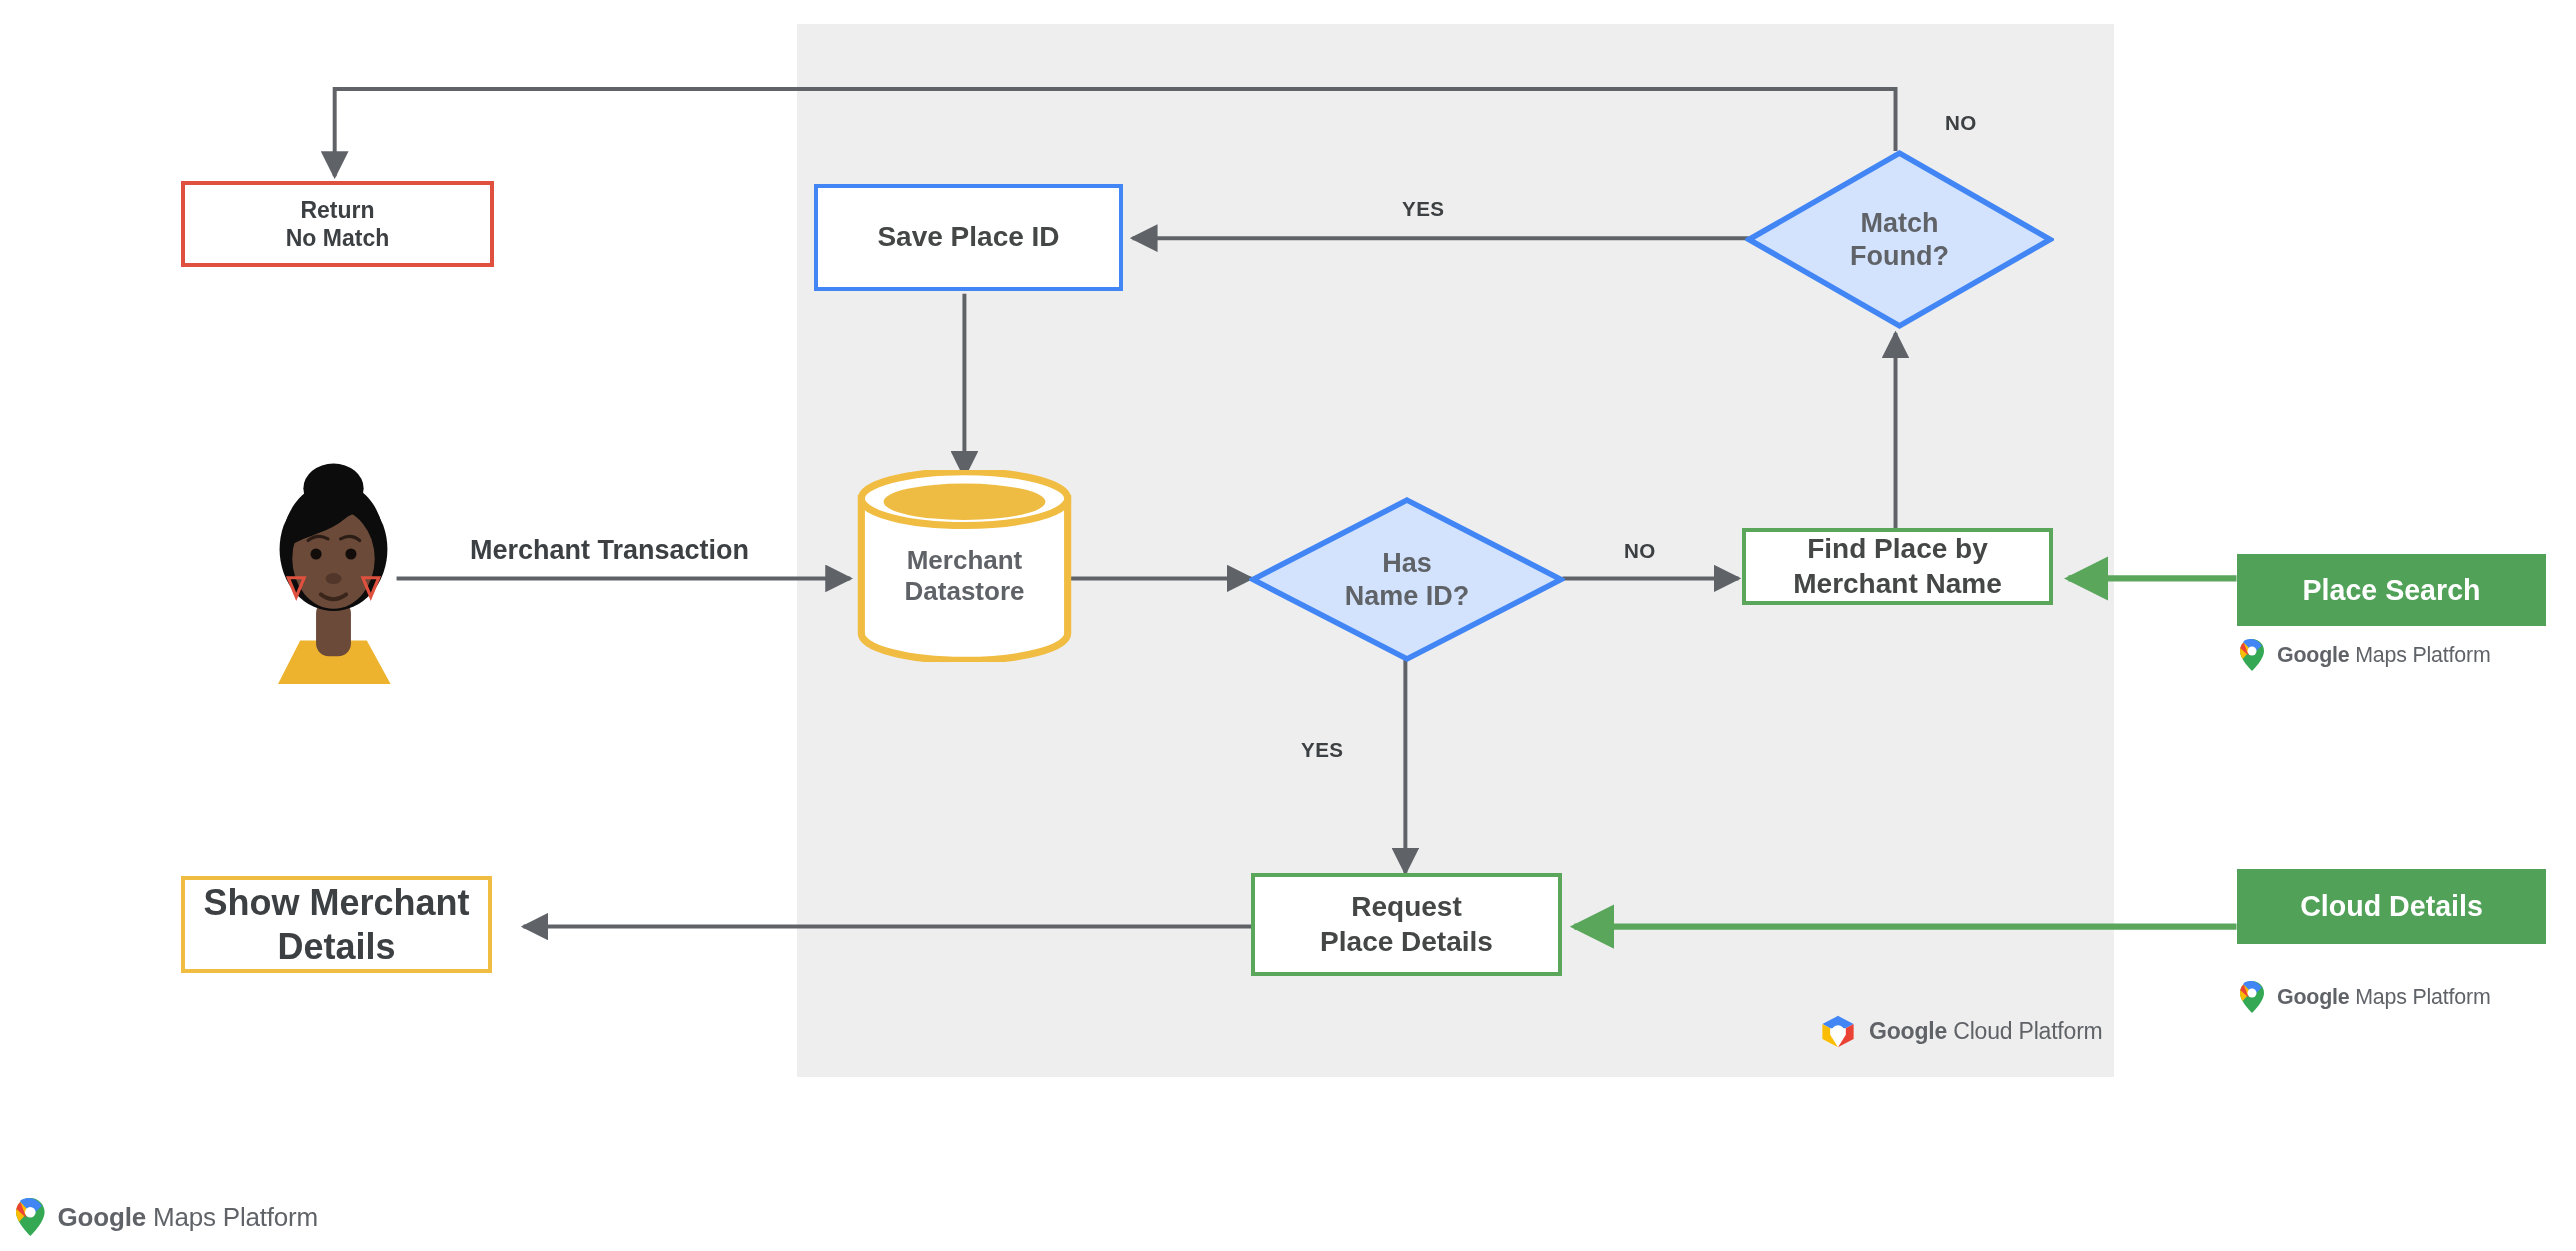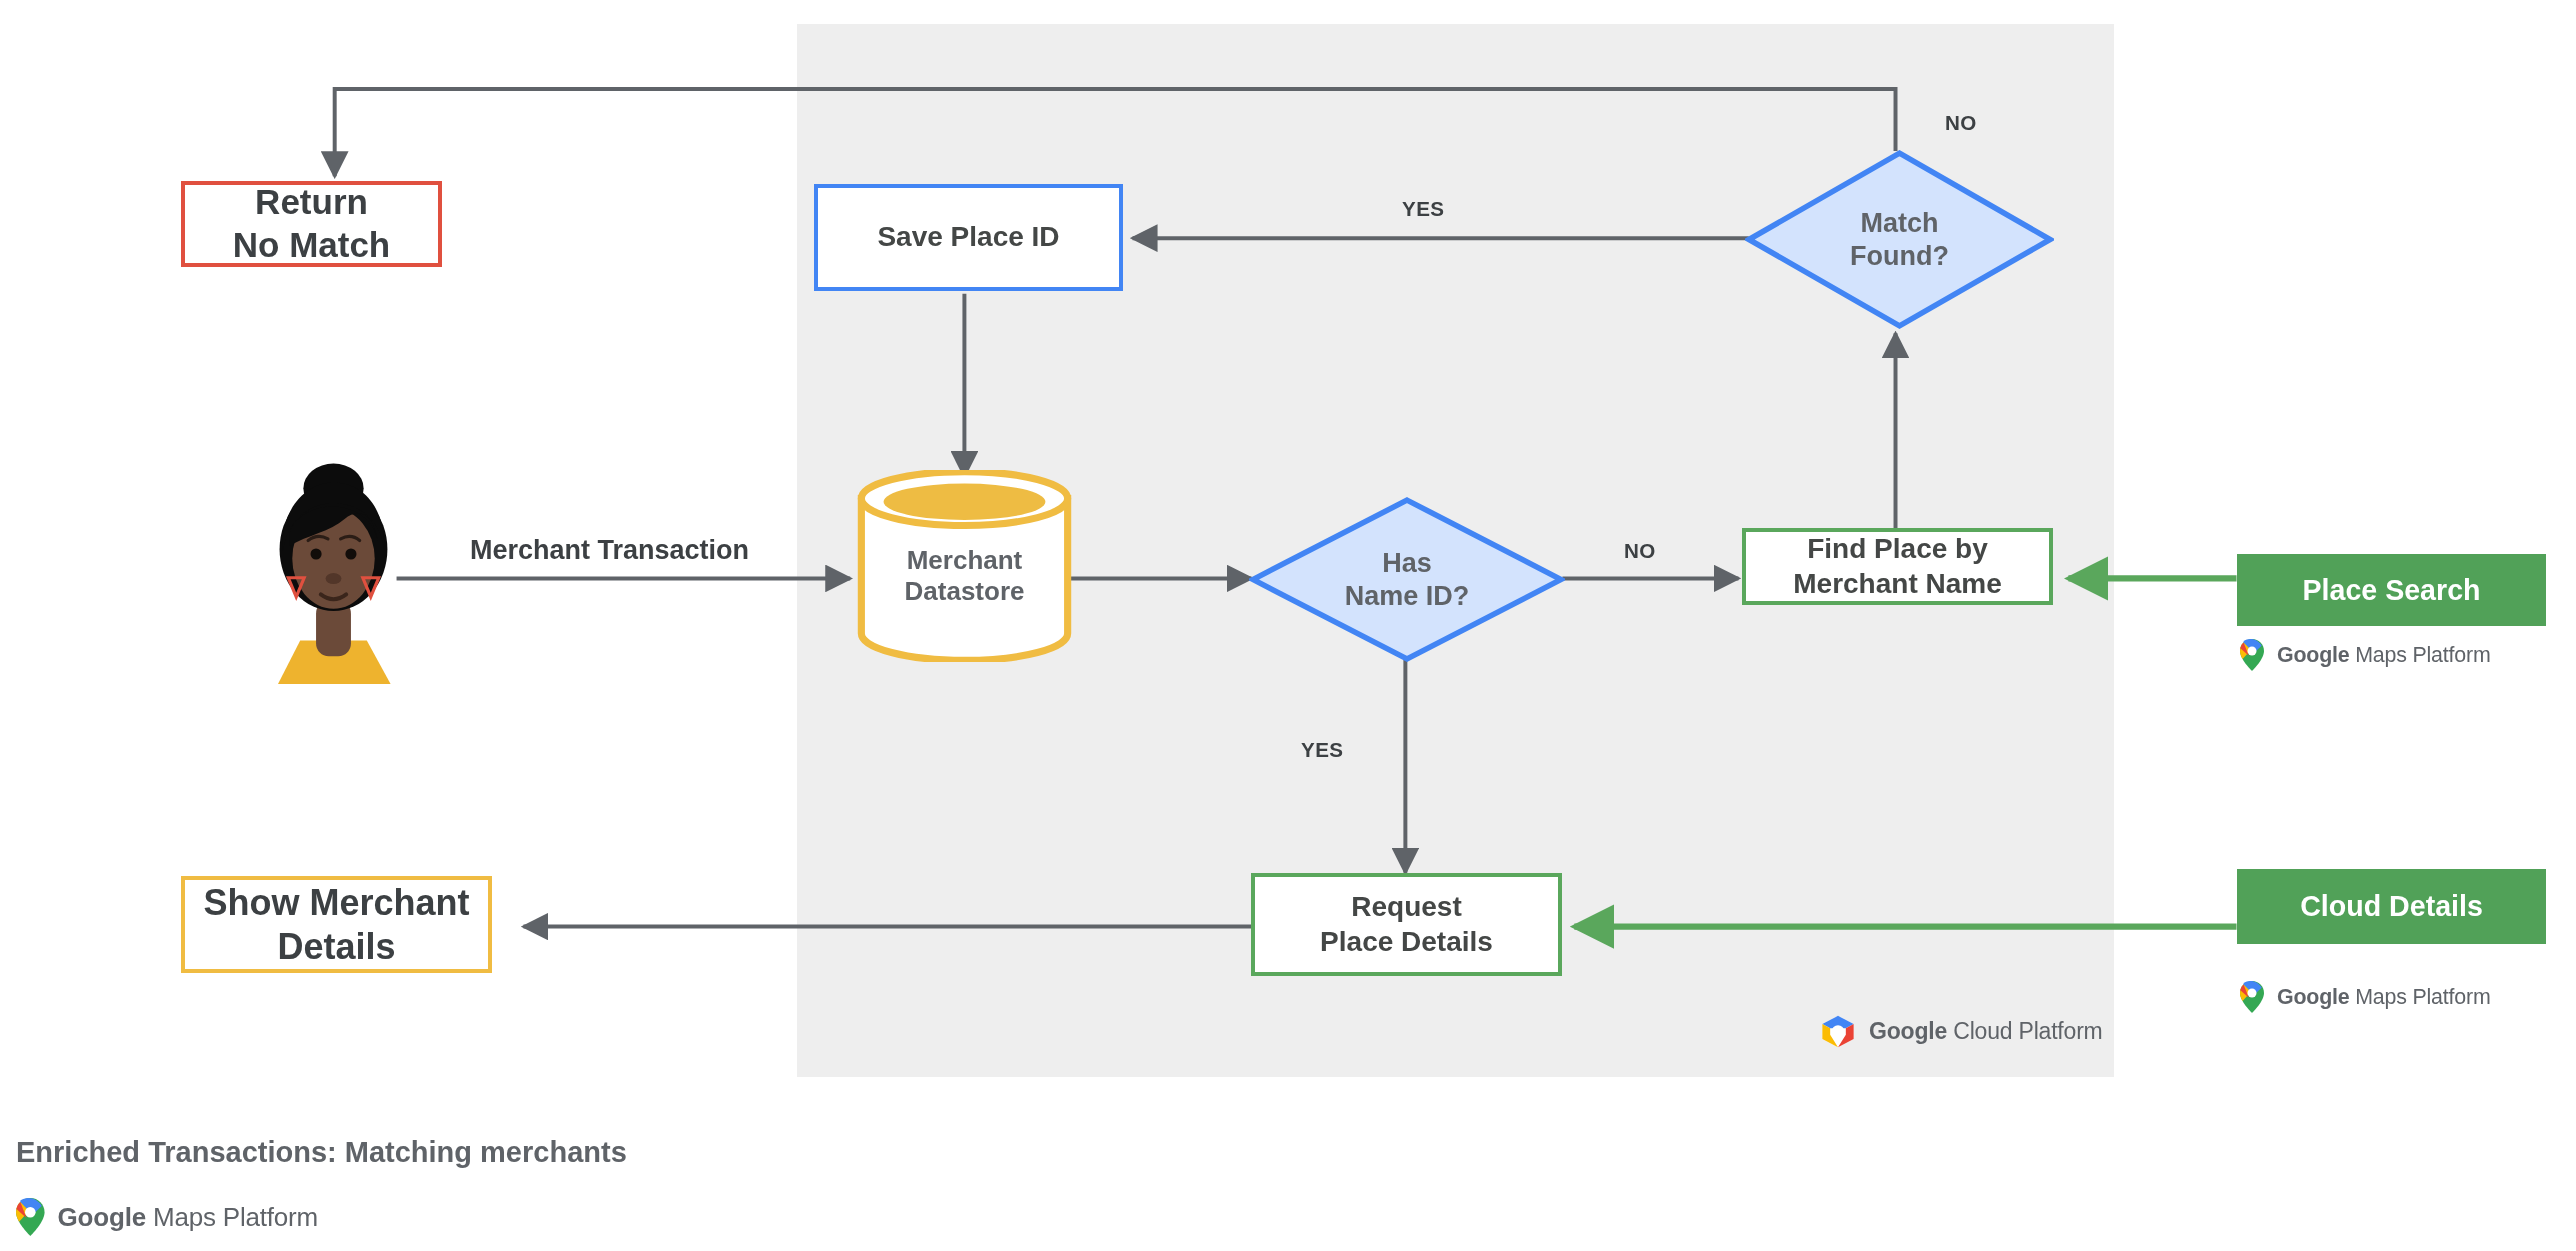--- a/index.html
+++ b/index.html
@@ -167,21 +167,21 @@
     </g>
 
     <g stroke="#5aa75c" stroke-width="8" fill="none">
 
       <path d="M2820,729 L2608,729" marker-end="url(#ah-green)"></path>
 
       <path d="M2820,1168 L1985,1168" marker-end="url(#ah-green)"></path>
     </g>
   </svg>
 
-  <div class="node box box-red" style="left:181px;top:181px;width:261px;height:86px;font-size:35px;white-space:pre-line;color:#3c4043;">Return
+  <div class="node box box-red" style="left:181px;top:181px;width:313px;height:86px;font-size:23px;white-space:pre-line;color:#3c4043;">Return
 No Match</div>
 
   <div class="node box box-blue" style="left:814px;top:184px;width:309px;height:107px;font-size:28px;white-space:pre-line;">Save Place ID</div>
 
   <div class="diamond-wrap" style="left:1745px;top:149px;width:309px;height:181px;">
     <svg width="309" height="181" viewBox="0 0 390 228" xmlns="http://www.w3.org/2000/svg">
       <polygon points="195,5 385,114 195,223 5,114" fill="#d3e3fd" stroke="#4285f4" stroke-width="7"></polygon>
     </svg>
     <div class="diamond-label" style="font-size:27px;">Match
 Found?</div>
@@ -294,21 +294,20 @@
       <path d="M43 11.5 L43 30.5 L23 41 L33 25 L33 17 Z" fill="#ea4335"></path>
       <path d="M3 11.5 L13 17 L13 25 L23 41 L3 30.5 Z" fill="#fbbc04"></path>
       <circle cx="23" cy="21" r="8" fill="#ffffff"></circle>
     </svg>
     <div class="logo-text">
       <b>Google</b>
       <span class="light">Cloud Platform</span>
     </div>
   </div>
 
-  <div class="caption">Enriched Transactions: Matching merchants</div>
 
   <div class="logo-row caption-logo">
     <svg width="28.6" height="38" viewBox="0 0 30 40" xmlns="http://www.w3.org/2000/svg">
       <path d="M15 0 C23.3 0 30 6.7 30 15 C30 25 17 38 15 40 C13 38 0 25 0 15 C0 6.7 6.7 0 15 0 Z" fill="#34a853"></path>
       <path d="M4.5 4.3 C1.7 7 0 10.8 0 15 C0 18.2 1.3 21.7 3.2 25 L17 10 Z" fill="#fbbc04"></path>
       <path d="M4.5 4.3 L17.5 17.5 L27 8.5 C24.4 3.4 19.1 0 13 0 C9.8 0 6.8 1 4.5 2.5 Z" fill="#4285f4"></path>
       <path d="M4.5 4.3 C2.5 6.2 1 8.7 0.4 11.5 L11 21 Z" fill="#ea4335"></path>
       <circle cx="15" cy="15" r="5.6" fill="#ffffff"></circle>
     </svg>
     <div class="logo-text">

